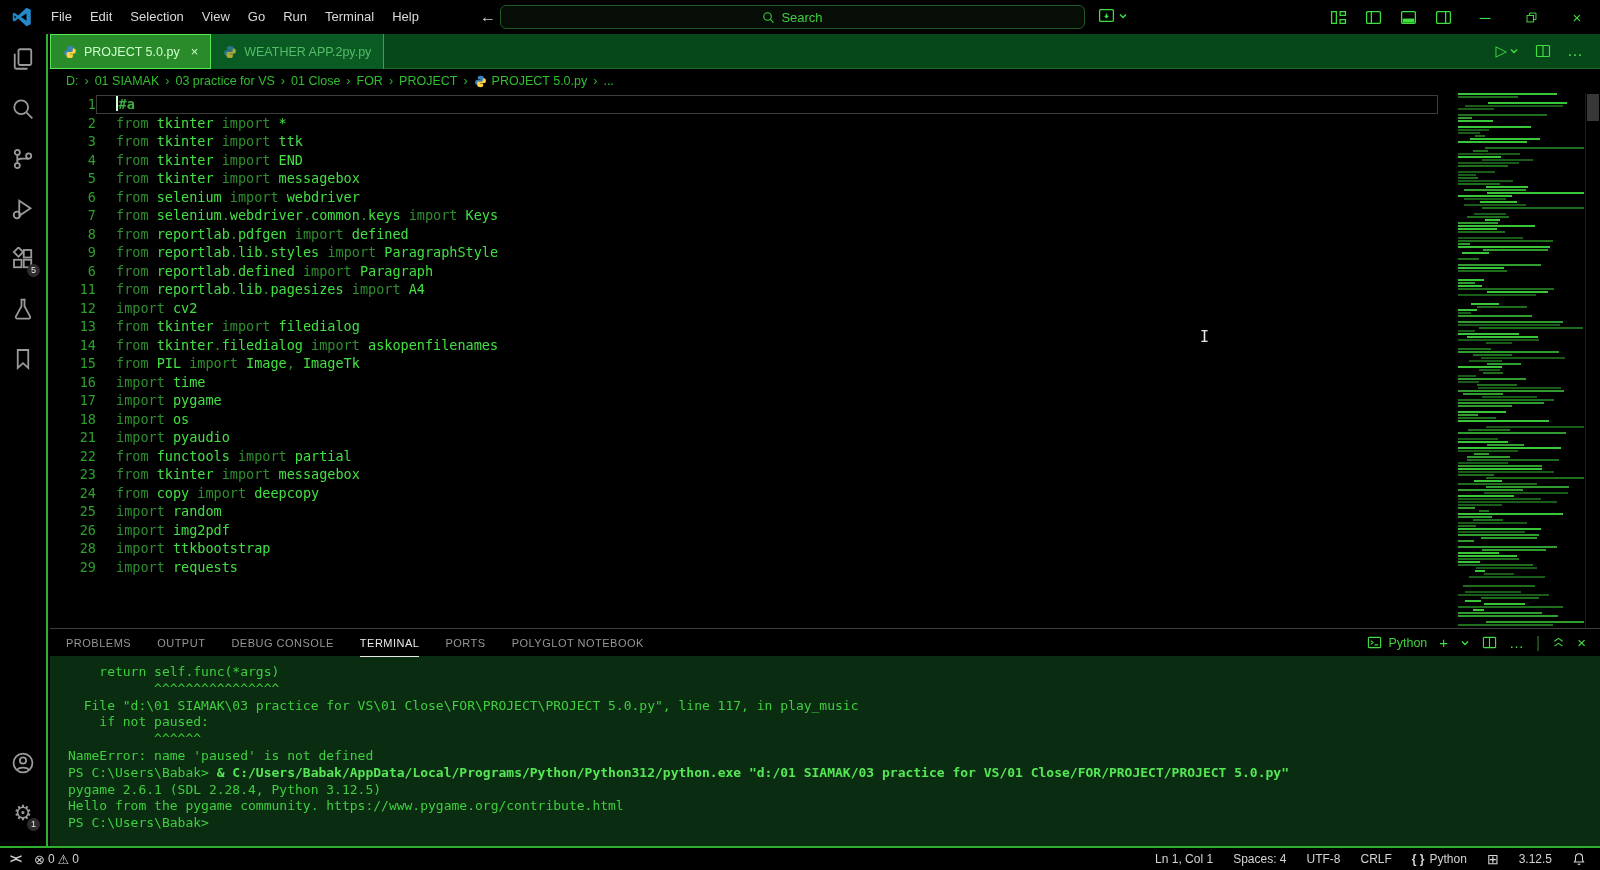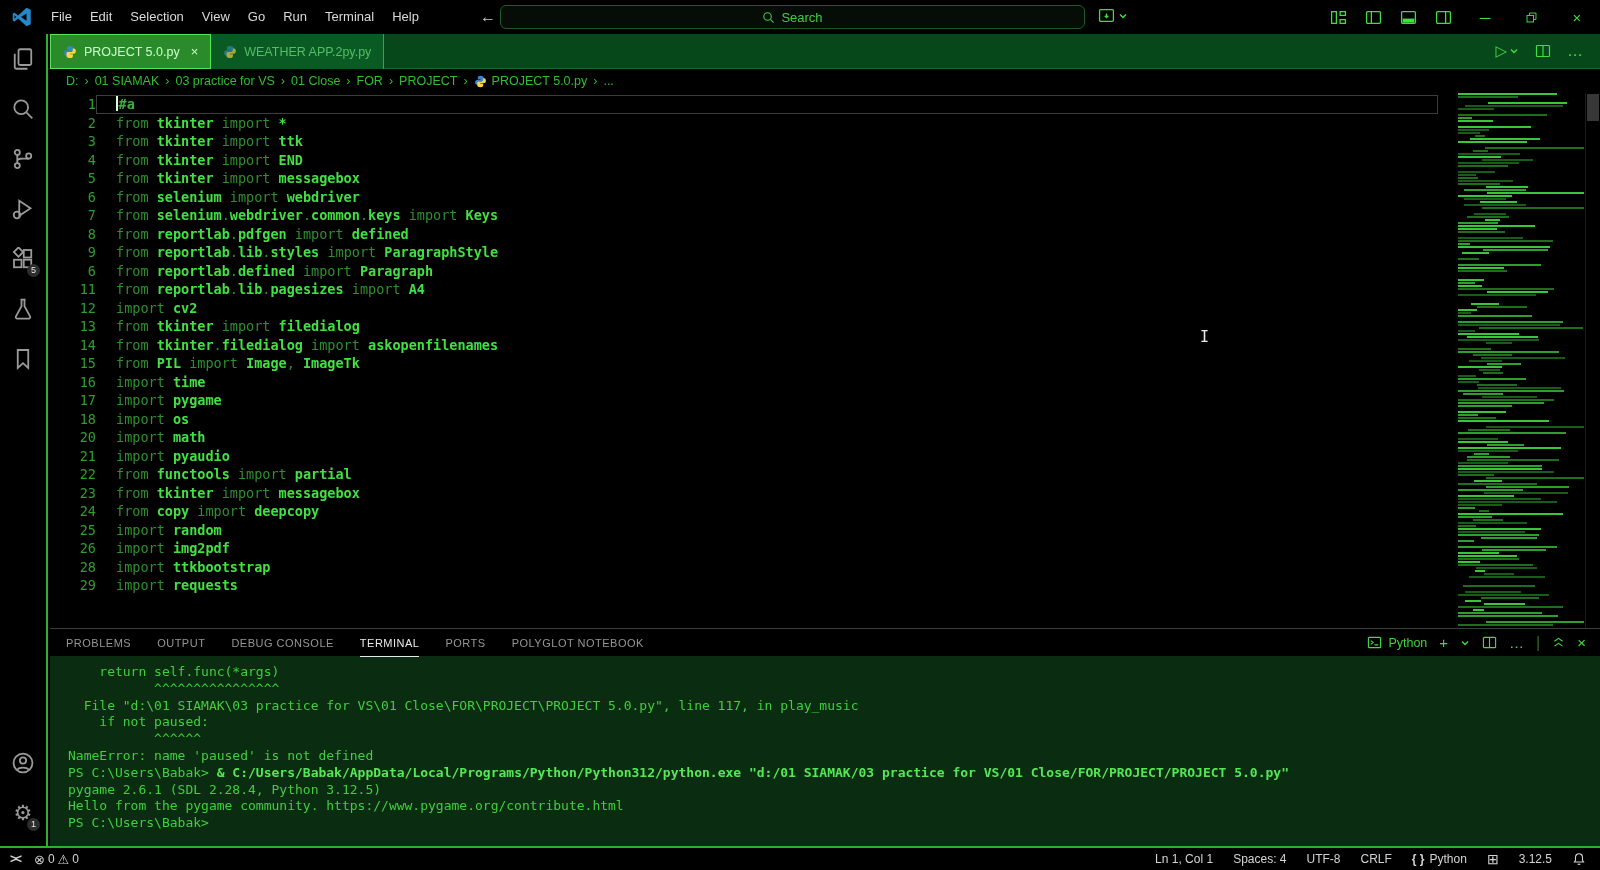--- a/index.html
+++ b/index.html
@@ -60,21 +60,21 @@
   
   .editor { position:absolute; left:0; top:59px; width:100%; height:535px; background:#000; overflow:hidden;
             font-family:"DejaVu Sans Mono", monospace; font-size:13.5px; }
   .code-rows { position:absolute; left:0; top:2px; right:162px; }
   .code-line { display:flex; height:18.5px; line-height:18.5px; white-space:pre; }
   .gutter { width:46px; text-align:right; color:#2f9e2f; flex:none; }
   .ctext { padding-left:20px; flex:1; position:relative; }
   .code-line.current .ctext { box-shadow: inset 0 0 0 1px #3d3d3d; }
   .caret { display:inline-block; width:1.5px; height:15px; background:#d7ffd7; vertical-align:-2px; margin-right:1px; }
   .tk-k { color:#2e8f2e; }
-  .tk-n { color:#42e042; font-weight:bold; }
+  .tk-n { color:#42e042; font-weight:normal; }
   .tk-p { color:#2e8f2e; }
   .tk-c { color:#3fae3f; font-weight:bold; }
 
   
   .minimap { position:absolute; top:0; right:16px; width:128px; height:535px; overflow:hidden; }
   .mm-row { height:2px; margin-bottom:1px; }
   .scrollbar-v { position:absolute; top:0; right:0; width:15px; height:535px; border-left:1px solid #1c1c1c; }
   .scroll-slider { position:absolute; top:1px; left:1px; right:1px; height:27px; background:rgba(121,121,121,.45); }
 
   
@@ -309,21 +309,20 @@
           <div class="code-line"><span class="gutter">9</span><span class="ctext"><span class="tk-k">from </span><span class="tk-n">reportlab</span><span class="tk-p">.</span><span class="tk-n">lib</span><span class="tk-p">.</span><span class="tk-n">styles</span><span class="tk-k"> import </span><span class="tk-n">ParagraphStyle</span></span></div>
           <div class="code-line"><span class="gutter">6</span><span class="ctext"><span class="tk-k">from </span><span class="tk-n">reportlab</span><span class="tk-p">.</span><span class="tk-n">defined</span><span class="tk-k"> import </span><span class="tk-n">Paragraph</span></span></div>
           <div class="code-line"><span class="gutter">11</span><span class="ctext"><span class="tk-k">from </span><span class="tk-n">reportlab</span><span class="tk-p">.</span><span class="tk-n">lib</span><span class="tk-p">.</span><span class="tk-n">pagesizes</span><span class="tk-k"> import </span><span class="tk-n">A4</span></span></div>
           <div class="code-line"><span class="gutter">12</span><span class="ctext"><span class="tk-k">import </span><span class="tk-n">cv2</span></span></div>
           <div class="code-line"><span class="gutter">13</span><span class="ctext"><span class="tk-k">from </span><span class="tk-n">tkinter</span><span class="tk-k"> import </span><span class="tk-n">filedialog</span></span></div>
           <div class="code-line"><span class="gutter">14</span><span class="ctext"><span class="tk-k">from </span><span class="tk-n">tkinter</span><span class="tk-p">.</span><span class="tk-n">filedialog</span><span class="tk-k"> import </span><span class="tk-n">askopenfilenames</span></span></div>
           <div class="code-line"><span class="gutter">15</span><span class="ctext"><span class="tk-k">from </span><span class="tk-n">PIL</span><span class="tk-k"> import </span><span class="tk-n">Image</span><span class="tk-p">, </span><span class="tk-n">ImageTk</span></span></div>
           <div class="code-line"><span class="gutter">16</span><span class="ctext"><span class="tk-k">import </span><span class="tk-n">time</span></span></div>
           <div class="code-line"><span class="gutter">17</span><span class="ctext"><span class="tk-k">import </span><span class="tk-n">pygame</span></span></div>
           <div class="code-line"><span class="gutter">18</span><span class="ctext"><span class="tk-k">import </span><span class="tk-n">os</span></span></div>
-          <div class="code-line"><span class="gutter">20</span><span class="ctext"><span class="tk-k">import </span><span class="tk-n">math</span></span></div>
           <div class="code-line"><span class="gutter">21</span><span class="ctext"><span class="tk-k">import </span><span class="tk-n">pyaudio</span></span></div>
           <div class="code-line"><span class="gutter">22</span><span class="ctext"><span class="tk-k">from </span><span class="tk-n">functools</span><span class="tk-k"> import </span><span class="tk-n">partial</span></span></div>
           <div class="code-line"><span class="gutter">23</span><span class="ctext"><span class="tk-k">from </span><span class="tk-n">tkinter</span><span class="tk-k"> import </span><span class="tk-n">messagebox</span></span></div>
           <div class="code-line"><span class="gutter">24</span><span class="ctext"><span class="tk-k">from </span><span class="tk-n">copy</span><span class="tk-k"> import </span><span class="tk-n">deepcopy</span></span></div>
           <div class="code-line"><span class="gutter">25</span><span class="ctext"><span class="tk-k">import </span><span class="tk-n">random</span></span></div>
           <div class="code-line"><span class="gutter">26</span><span class="ctext"><span class="tk-k">import </span><span class="tk-n">img2pdf</span></span></div>
           <div class="code-line"><span class="gutter">28</span><span class="ctext"><span class="tk-k">import </span><span class="tk-n">ttkbootstrap</span></span></div>
           <div class="code-line"><span class="gutter">29</span><span class="ctext"><span class="tk-k">import </span><span class="tk-n">requests</span></span></div>
         </div>
       <div class="minimap">

